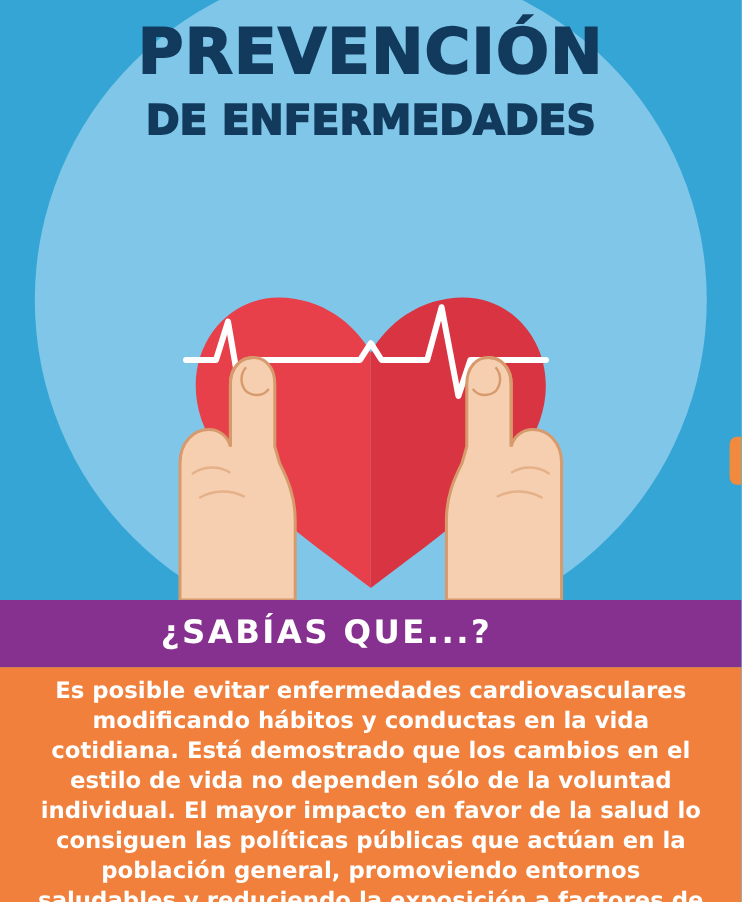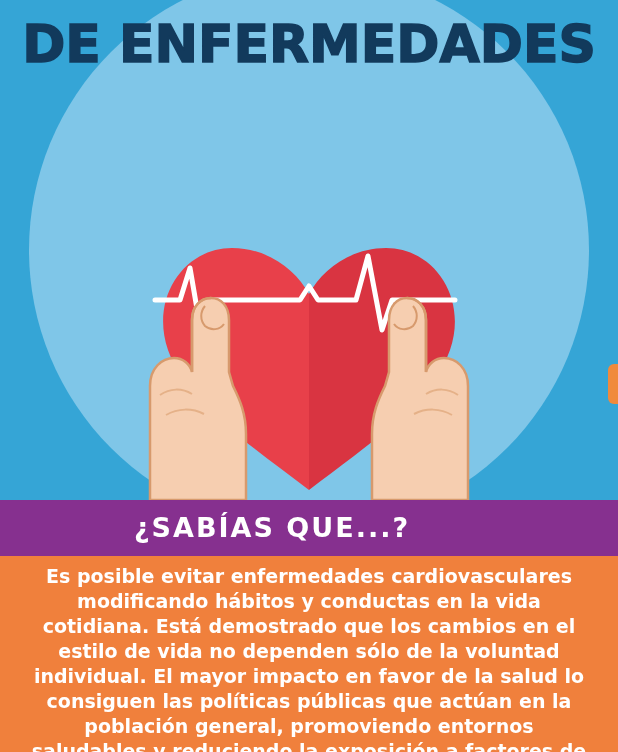--- a/index.html
+++ b/index.html
@@ -50,21 +50,21 @@
     font-family: "DejaVu Sans", sans-serif;
     font-weight: bold;
     font-size: 53px;
     line-height: 57px;
     letter-spacing: -1px;
     z-index: 6;
     text-transform: uppercase;
     -webkit-text-stroke: 1.5px #123a5c;
   }
   .title .l1 { font-size: 52px; letter-spacing: 1px;}
-  .title .l2 { font-size: 52px; letter-spacing: 0px;}
+  .title .l2 { font-size: 34px; letter-spacing: 0px;}
   .title .l3 { font-size: 52px; letter-spacing: 0px;}
 
   
   .art {
     position: absolute;
     left: 0;
     top: 190px;
     width: 618px;
     height: 310px;
     z-index: 4;
@@ -133,20 +133,21 @@
 </style>
 </head>
 <body>
 
 <div class="poster">
 
   <div class="hero">
     <div class="hero-circle"></div>
 
     <div class="title">
+      <div class="l1">PREVENCIÓN</div>
       <div class="l2">DE ENFERMEDADES</div>
     </div>
 
     <div class="art">
       <svg width="618" height="310" viewBox="0 0 618 310" xmlns="http://www.w3.org/2000/svg">
 
         <g>
           <path d="M309 300
                    C 250 255, 186 212, 168 160
                    C 150 108, 184 58, 232 58

